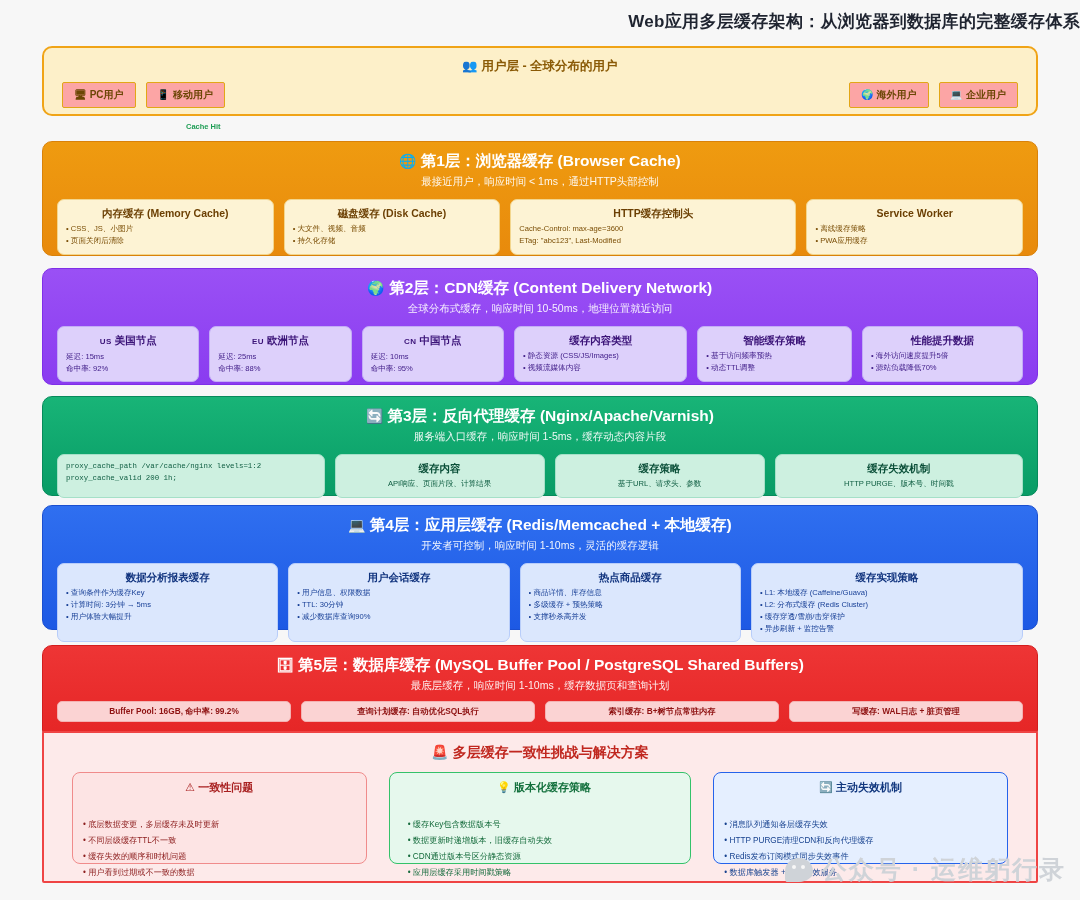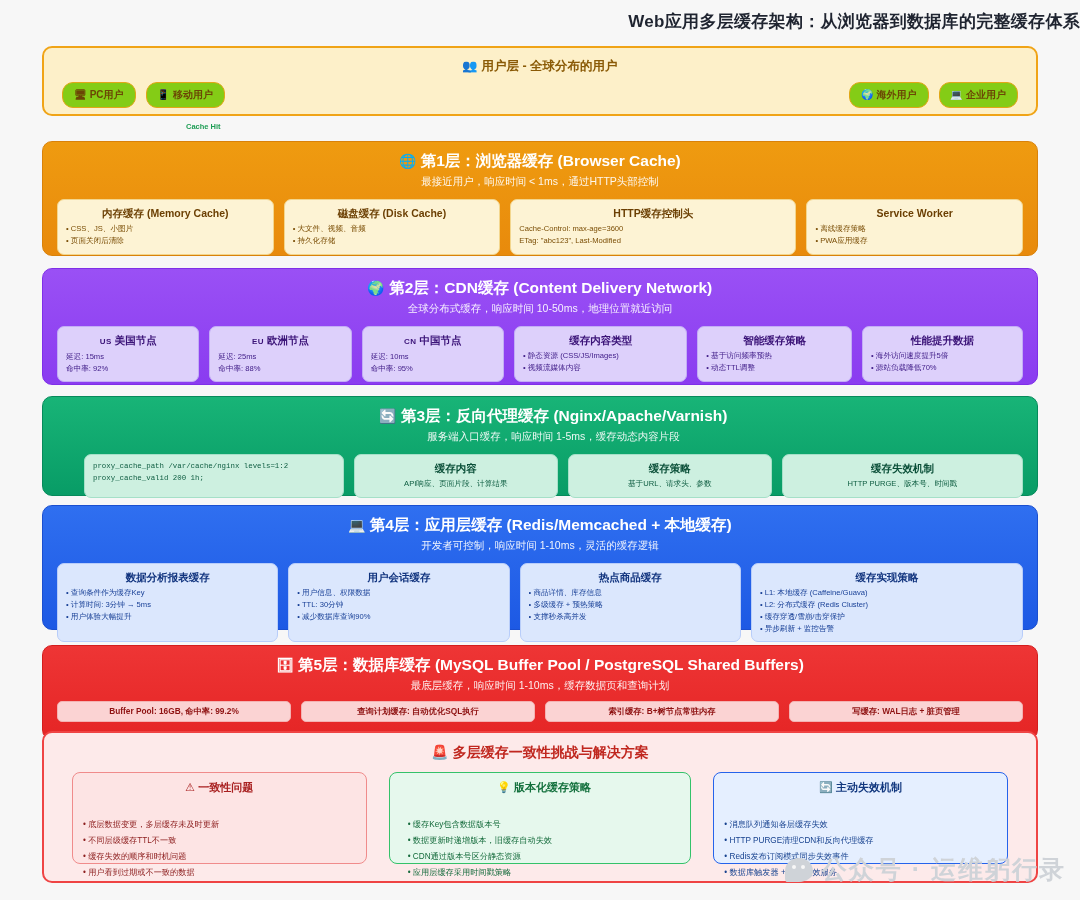--- a/index.html
+++ b/index.html
@@ -82,23 +82,23 @@
   #user-layer .ul-title{
     text-align:center;font-size:12.5px;font-weight:bold;color:#8a5a06;padding-top:10px;
   }
   .chipbar{
     position:absolute;left:0;right:0;top:34px;
     display:flex;justify-content:space-between;
     padding:0 18px;box-sizing:border-box;
   }
   .chipgroup{display:flex;gap:10px;}
   .chip{
-    background:#84cc16;
+    background:#fca5a5;
     border:1px solid #e2a616;
-    border-radius:11px;
+    border-radius:2px;
     font-size:10px;
     font-weight:bold;
     color:#6b4605;
     padding:5px 11px;
     white-space:nowrap;
   }
   .chip .ic{margin-right:3px;}
 
   
   .conn{
@@ -129,21 +129,20 @@
   }
   #layer2 .card{background:#ddd0fb;border:1px solid #c3adf6;}
   #layer2 .card-h{color:#3a1277;}
   #layer2 .card-li{color:#43208a;}
 
   
   #layer3{
     top:396px;height:100px;
     background:linear-gradient(180deg,#18b477 0%,#089c66 100%);
     border:1px solid #068a5b;
-    padding-left:27px;
   }
   #layer3 .card{background:#cdf0e0;border:1px solid #a5e0c8;}
   #layer3 .card-h{color:#0a4f38;text-align:center;}
   #layer3 .card-li{color:#0d5c40;text-align:center;}
   #layer3 .card-li.mono{
     font-family:"Liberation Mono","DejaVu Sans Mono",monospace;
     text-align:left;font-size:7.4px;
   }
 
   
@@ -177,21 +176,21 @@
     padding:4px 2px;
     white-space:nowrap;
     overflow:hidden;
   }
 
   
   #consistency{
     position:absolute;left:42px;top:731px;width:996px;height:152px;
     background:#fdeaea;
     border:2px solid #ef4444;
-    border-radius:10px;
+    border-radius:2px;
     box-sizing:border-box;
   }
   #consistency .sec-title{
     text-align:center;font-size:14px;font-weight:bold;color:#c0271f;padding-top:11px;
   }
   .cons-cards{
     display:flex;gap:22px;padding:10px 28px 0 28px;box-sizing:border-box;
   }
   .cons-card{
     flex:1 1 0;border-radius:8px;box-sizing:border-box;

